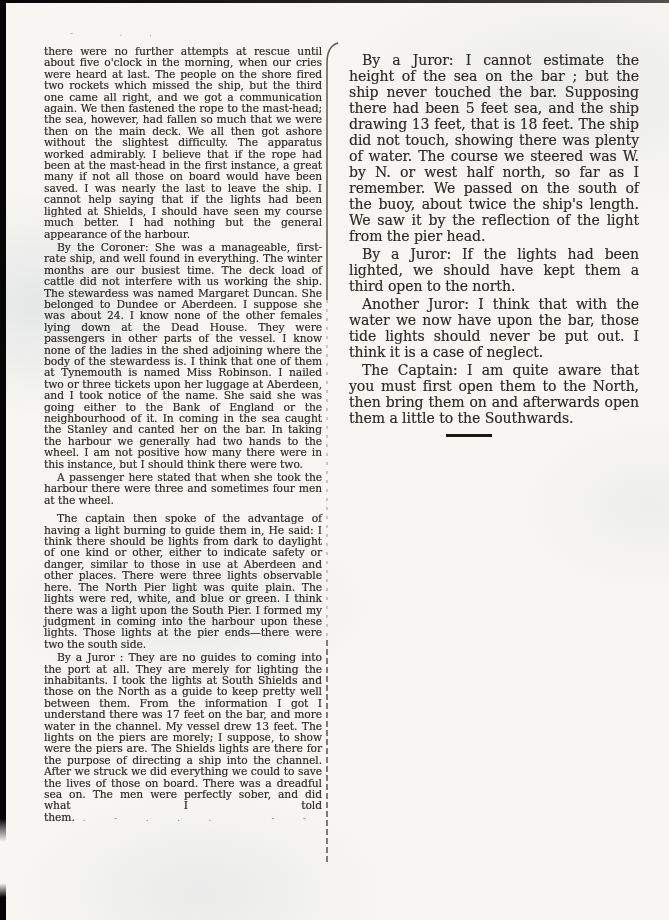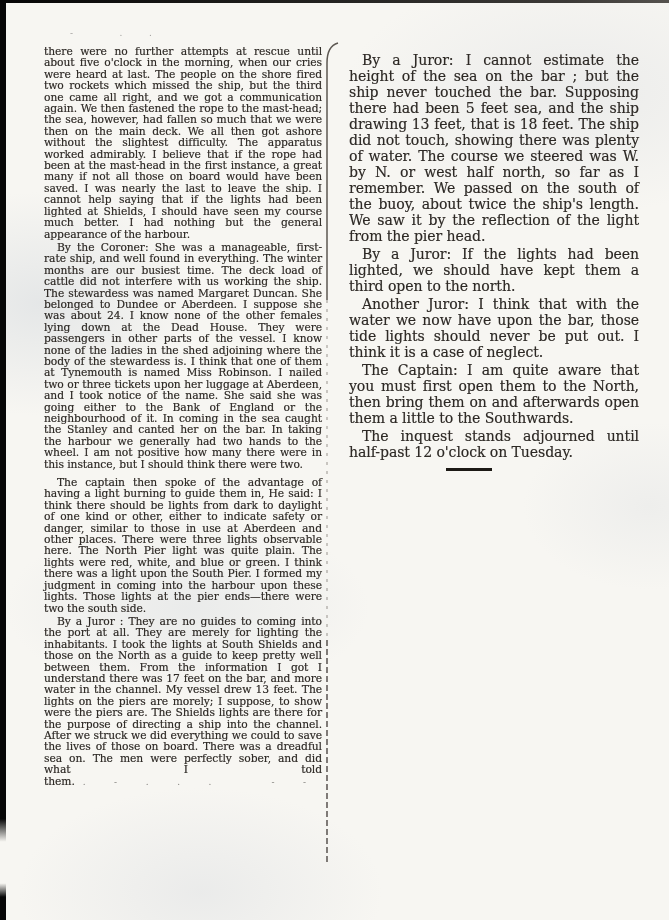--- a/index.html
+++ b/index.html
@@ -71,26 +71,26 @@
 
   <svg class="divider" width="24" height="920" viewBox="0 0 24 920">
     <path d="M20,43 Q9,46 9,63 L9,300" stroke="#3a342e" stroke-width="1.5" fill="none" opacity="0.82"></path>
     <path d="M9,300 L9,640" stroke="#4c453e" stroke-width="1.2" stroke-dasharray="3 6" opacity="0.45" fill="none"></path>
     <path d="M9,640 L9,862" stroke="#2f2a25" stroke-width="1.7" stroke-dasharray="6 3" opacity="0.7" fill="none"></path>
   </svg>
 
   <div class="col col1">
       <p class="para no-indent">there were no further attempts at rescue until about five o'clock in the morning, when our cries were heard at last. The people on the shore fired two rockets which missed the ship, but the third one came all right, and we got a communication again. We then fastened the rope to the mast-head; the sea, however, had fallen so much that we were then on the main deck. We all then got ashore without the slightest difficulty. The apparatus worked admirably. I believe that if the rope had been at the mast-head in the first instance, a great many if not all those on board would have been saved. I was nearly the last to leave the ship. I cannot help saying that if the lights had been lighted at Shields, I should have seen my course much better. I had nothing but the general appearance of the harbour.</p>
       <p class="para">By the Coroner: She was a manageable, first-rate ship, and well found in everything. The winter months are our busiest time. The deck load of cattle did not interfere with us working the ship. The stewardess was named Margaret Duncan. She belonged to Dundee or Aberdeen. I suppose she was about 24. I know none of the other females lying down at the Dead House. They were passengers in other parts of the vessel. I know none of the ladies in the shed adjoining where the body of the stewardess is. I think that one of them at Tynemouth is named Miss Robinson. I nailed two or three tickets upon her luggage at Aberdeen, and I took notice of the name. She said she was going either to the Bank of England or the neighbourhood of it. In coming in the sea caught the Stanley and canted her on the bar. In taking the harbour we generally had two hands to the wheel. I am not positive how many there were in this instance, but I should think there were two.</p>
+      <p class="para">A passenger here stated that when she took the harbour there were three and sometimes four men at the wheel.</p>
       <p class="para gap">The captain then spoke of the advantage of having a light burning to guide them in, He said: I think there should be lights from dark to daylight of one kind or other, either to indicate safety or danger, similar to those in use at Aberdeen and other places. There were three lights observable here. The North Pier light was quite plain. The lights were red, white, and blue or green. I think there was a light upon the South Pier. I formed my judgment in coming into the harbour upon these lights. Those lights at the pier ends—there were two the south side.</p>
       <p class="para">By a Juror : They are no guides to coming into the port at all. They are merely for lighting the inhabitants. I took the lights at South Shields and those on the North as a guide to keep pretty well between them. From the information I got I understand there was 17 feet on the bar, and more water in the channel. My vessel drew 13 feet. The lights on the piers are morely; I suppose, to show were the piers are. The Shields lights are there for the purpose of directing a ship into the channel. After we struck we did everything we could to save the lives of those on board. There was a dreadful sea on. The men were perfectly sober, and did what I told them.<span class="trail"> .   -   .   .   .       -   -</span></p>
     </div>
 
   <div class="col col2">
   <p class="para">By a Juror: I cannot estimate the height of the sea on the bar ; but the ship never touched the bar. Supposing there had been 5 feet sea, and the ship drawing 13 feet, that is 18 feet. The ship did not touch, showing there was plenty of water. The course we steered was W. by N. or west half north, so far as I remember. We passed on the south of the buoy, about twice the ship's length. We saw it by the reflection of the light from the pier head.</p>
       <p class="para">By a Juror: If the lights had been lighted, we should have kept them a third open to the north.</p>
       <p class="para">Another Juror: I think that with the water we now have upon the bar, those tide lights should never be put out. I think it is a case of neglect.</p>
       <p class="para">The Captain: I am quite aware that you must first open them to the North, then bring them on and afterwards open them a little to the Southwards.</p>
-      <p class="para">The inquest stands adjourned until half-past 12 o'clock on Tuesday.</p>
       <div class="end-rule"></div>
     </div>
 
 </div>
 
 </body></html>

